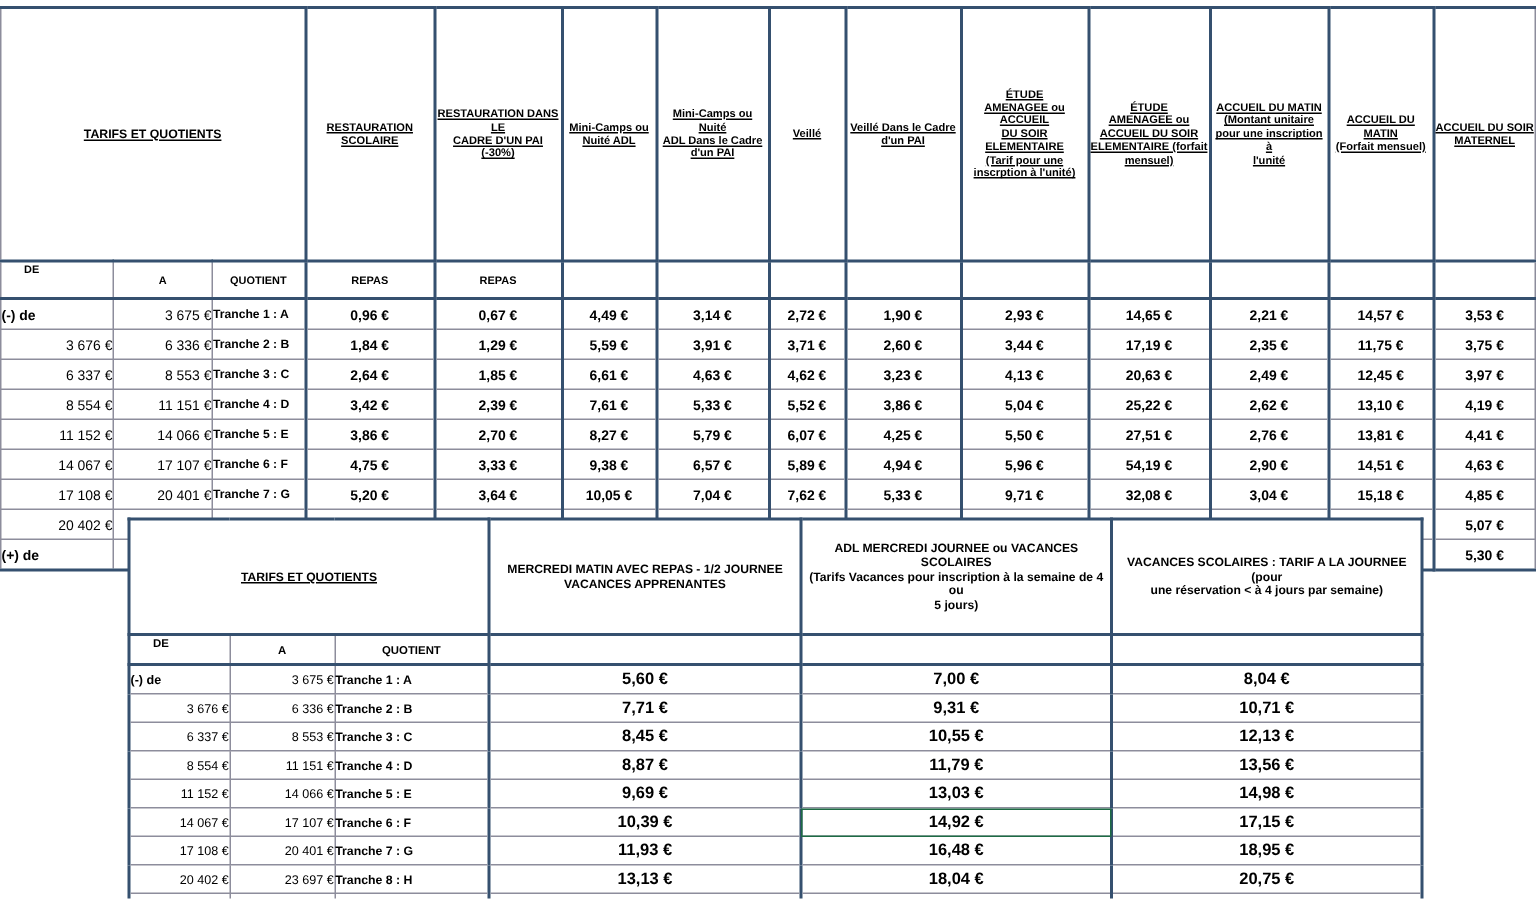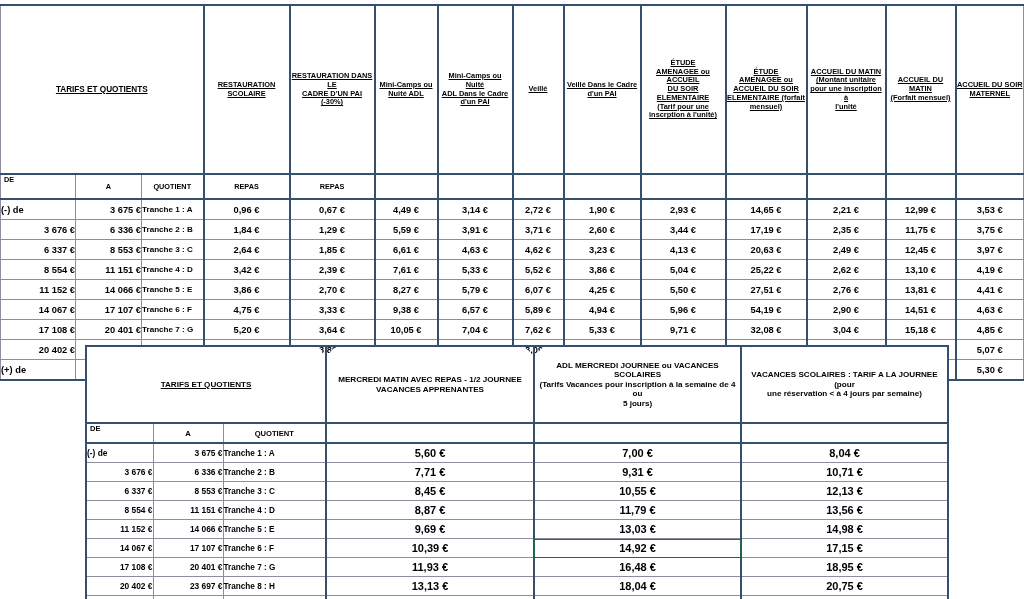--- a/index.html
+++ b/index.html
@@ -28,25 +28,25 @@
     margin-top:12px;
   }
   .hdr .u{ text-decoration:underline; }
   .hdr-sub{
     background:#93c7fd;
     font-weight:bold;
     text-align:center;
     vertical-align:bottom;
     padding-bottom:1px;
   }
-  .hdr-sub.left{ text-align:left; padding-left:3px; vertical-align:top;}
+  .hdr-sub.left{ text-align:left; padding-left:15px; vertical-align:top;}
   .num{
     text-align:right;
     padding-right:5px;
-    font-weight:bold;
+    font-weight:normal;
   }
   .numc{
     text-align:center;
     font-weight:bold;
   }
   .lbl{
     font-weight:bold;
   }
   .lft{
     text-align:left;
@@ -68,21 +68,21 @@
   #t1 .hdr{ font-size:7.4px; height:167px;}
   #t1 .hdr.big{ font-size:8.2px; }
   #t1 .hdr-sub{ font-size:7.3px; height:23px;}
   #t1 .row td{ height:19px; font-size:9.3px;}
   #t1 .row .qv{ font-size:8.1px;}
 
   
   #t2{
     position:absolute; left:85px; top:345px; width:862px;
   }
-  #t2 .hdr{ font-size:8.1px; height:75px;border-radius:17px;}
+  #t2 .hdr{ font-size:8.1px; height:75px;}
   #t2 .hdr-sub{ font-size:7.6px; height:18px;}
   #t2 .row td{ height:18px; font-size:11px;}
   #t2 .row .small{ font-size:8.4px;}
   #t2 .row .tiny{ font-size:8.2px;}
 </style>
 </head>
 <body>
 
 <div class="sheet">
 
@@ -186,21 +186,21 @@
           <td class="lbl qv thickr">Tranche 1 : A</td>
           <td class="numc thickr">0,96 €</td>
           <td class="numc thickr">0,67 €</td>
           <td class="numc thickr">4,49 €</td>
           <td class="numc thickr">3,14 €</td>
           <td class="numc thickr">2,72 €</td>
           <td class="numc thickr">1,90 €</td>
           <td class="numc thickr">2,93 €</td>
           <td class="numc thickr">14,65 €</td>
           <td class="numc thickr">2,21 €</td>
-          <td class="numc thickr">12,99 €</td>
+          <td class="numc thickr">14,57 €</td>
           <td class="numc">3,53 €</td>
         </tr>
         <tr class="row">
           <td class="num">3 676 €</td>
           <td class="num">6 336 €</td>
           <td class="lbl qv thickr">Tranche 2 : B</td>
           <td class="numc thickr">1,84 €</td>
           <td class="numc thickr">1,29 €</td>
           <td class="numc thickr">5,59 €</td>
           <td class="numc thickr">3,91 €</td>

